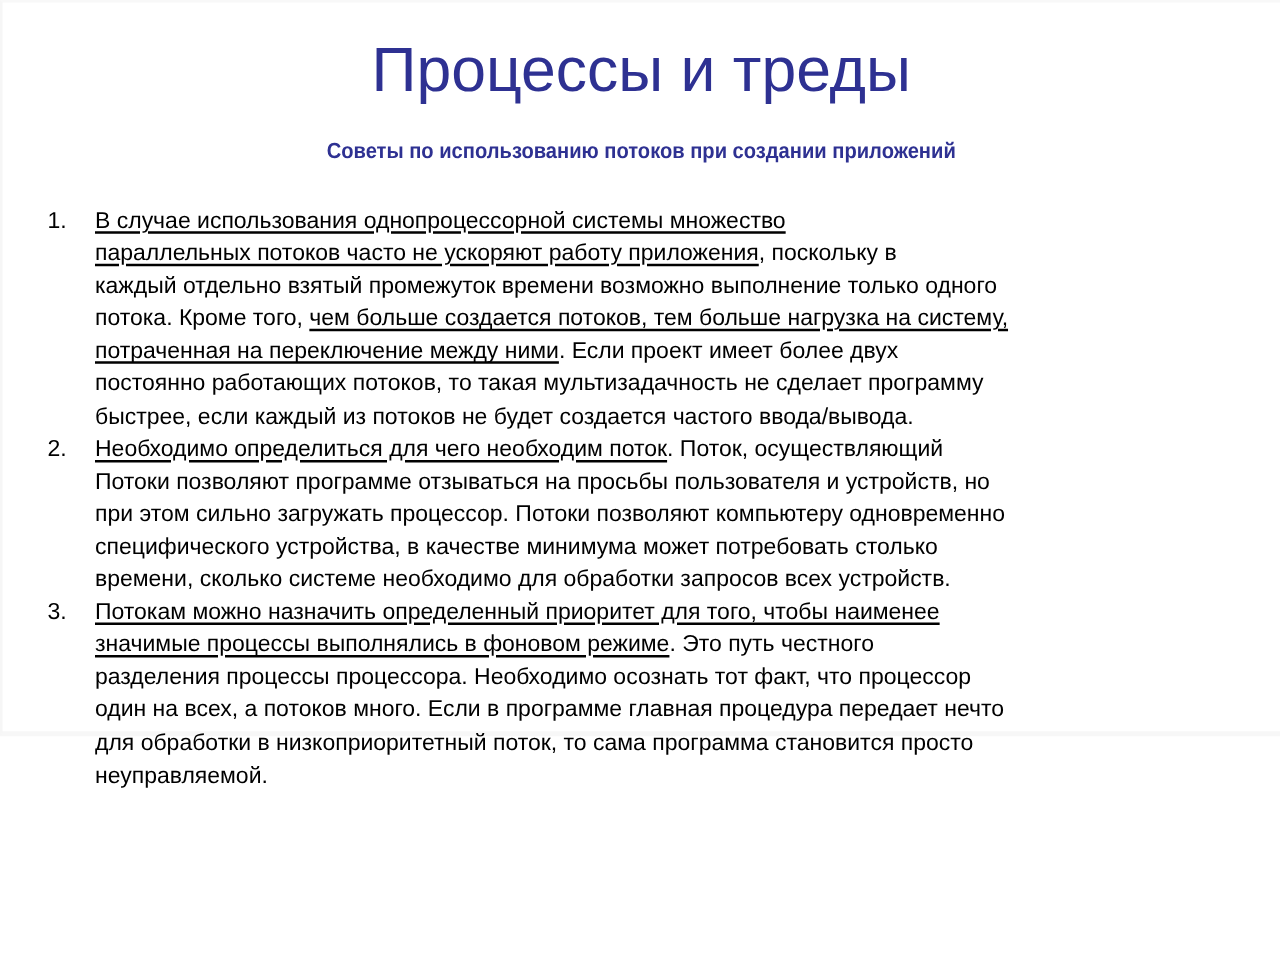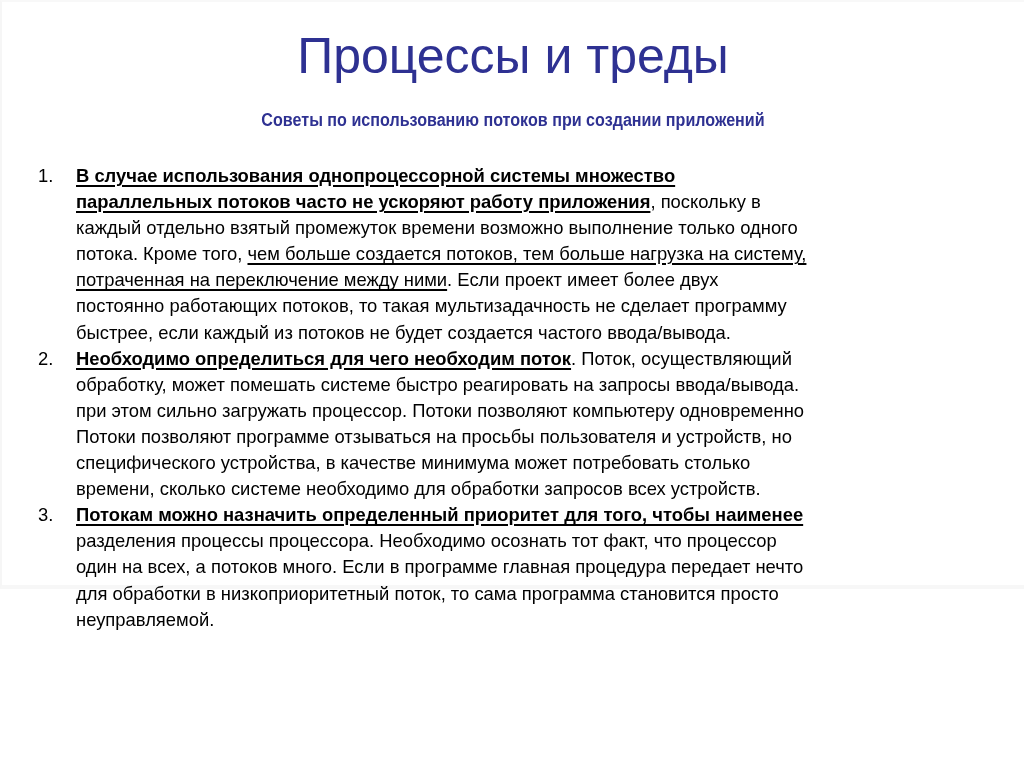--- a/index.html
+++ b/index.html
@@ -67,21 +67,21 @@
       position: absolute;
       left: 0;
       top: 0;
       width: 30px;
     }
     .line {
       display: block;
       white-space: nowrap;
     }
     .bu {
-      font-weight: bold;
+      font-weight: normal;
       text-decoration: underline;
       text-decoration-thickness: 2px;
       text-underline-offset: 3px;
     }
     .u {
       text-decoration: underline;
       text-decoration-thickness: 1.5px;
       text-underline-offset: 3px;
       text-align: right;
     }
@@ -118,40 +118,40 @@
         <span>быстрее, если каждый из потоков не будет создается частого ввода/вывода.</span>
       </span>
     </li>
 
     <li class="item">
       <span class="marker">2.</span>
       <span class="line">
         <span class="bu">Необходимо определиться для чего необходим поток</span><span>. Поток, осуществляющий</span>
       </span>
       <span class="line">
-        <span>обработку, может помешать системе быстро реагировать на запросы ввода/вывода.</span>
+        <span>Потоки позволяют программе отзываться на просьбы пользователя и устройств, но</span>
       </span>
       <span class="line">
         <span>при этом сильно загружать процессор. Потоки позволяют компьютеру одновременно</span>
-      </span>
-      <span class="line">
-        <span>Потоки позволяют программе отзываться на просьбы пользователя и устройств, но</span>
       </span>
       <span class="line">
         <span>специфического устройства, в качестве минимума может потребовать столько</span>
       </span>
       <span class="line">
         <span>времени, сколько системе необходимо для обработки запросов всех устройств.</span>
       </span>
     </li>
 
     <li class="item">
       <span class="marker">3.</span>
       <span class="line">
         <span class="bu">Потокам можно назначить определенный приоритет для того, чтобы наименее</span>
+      </span>
+      <span class="line">
+        <span class="bu">значимые процессы выполнялись в фоновом режиме</span><span>. Это путь честного</span>
       </span>
       <span class="line">
         <span>разделения процессы процессора. Необходимо осознать тот факт, что процессор</span>
       </span>
       <span class="line">
         <span>один на всех, а потоков много. Если в программе главная процедура передает нечто</span>
       </span>
       <span class="line">
         <span>для обработки в низкоприоритетный поток, то сама программа становится просто</span>
       </span>

